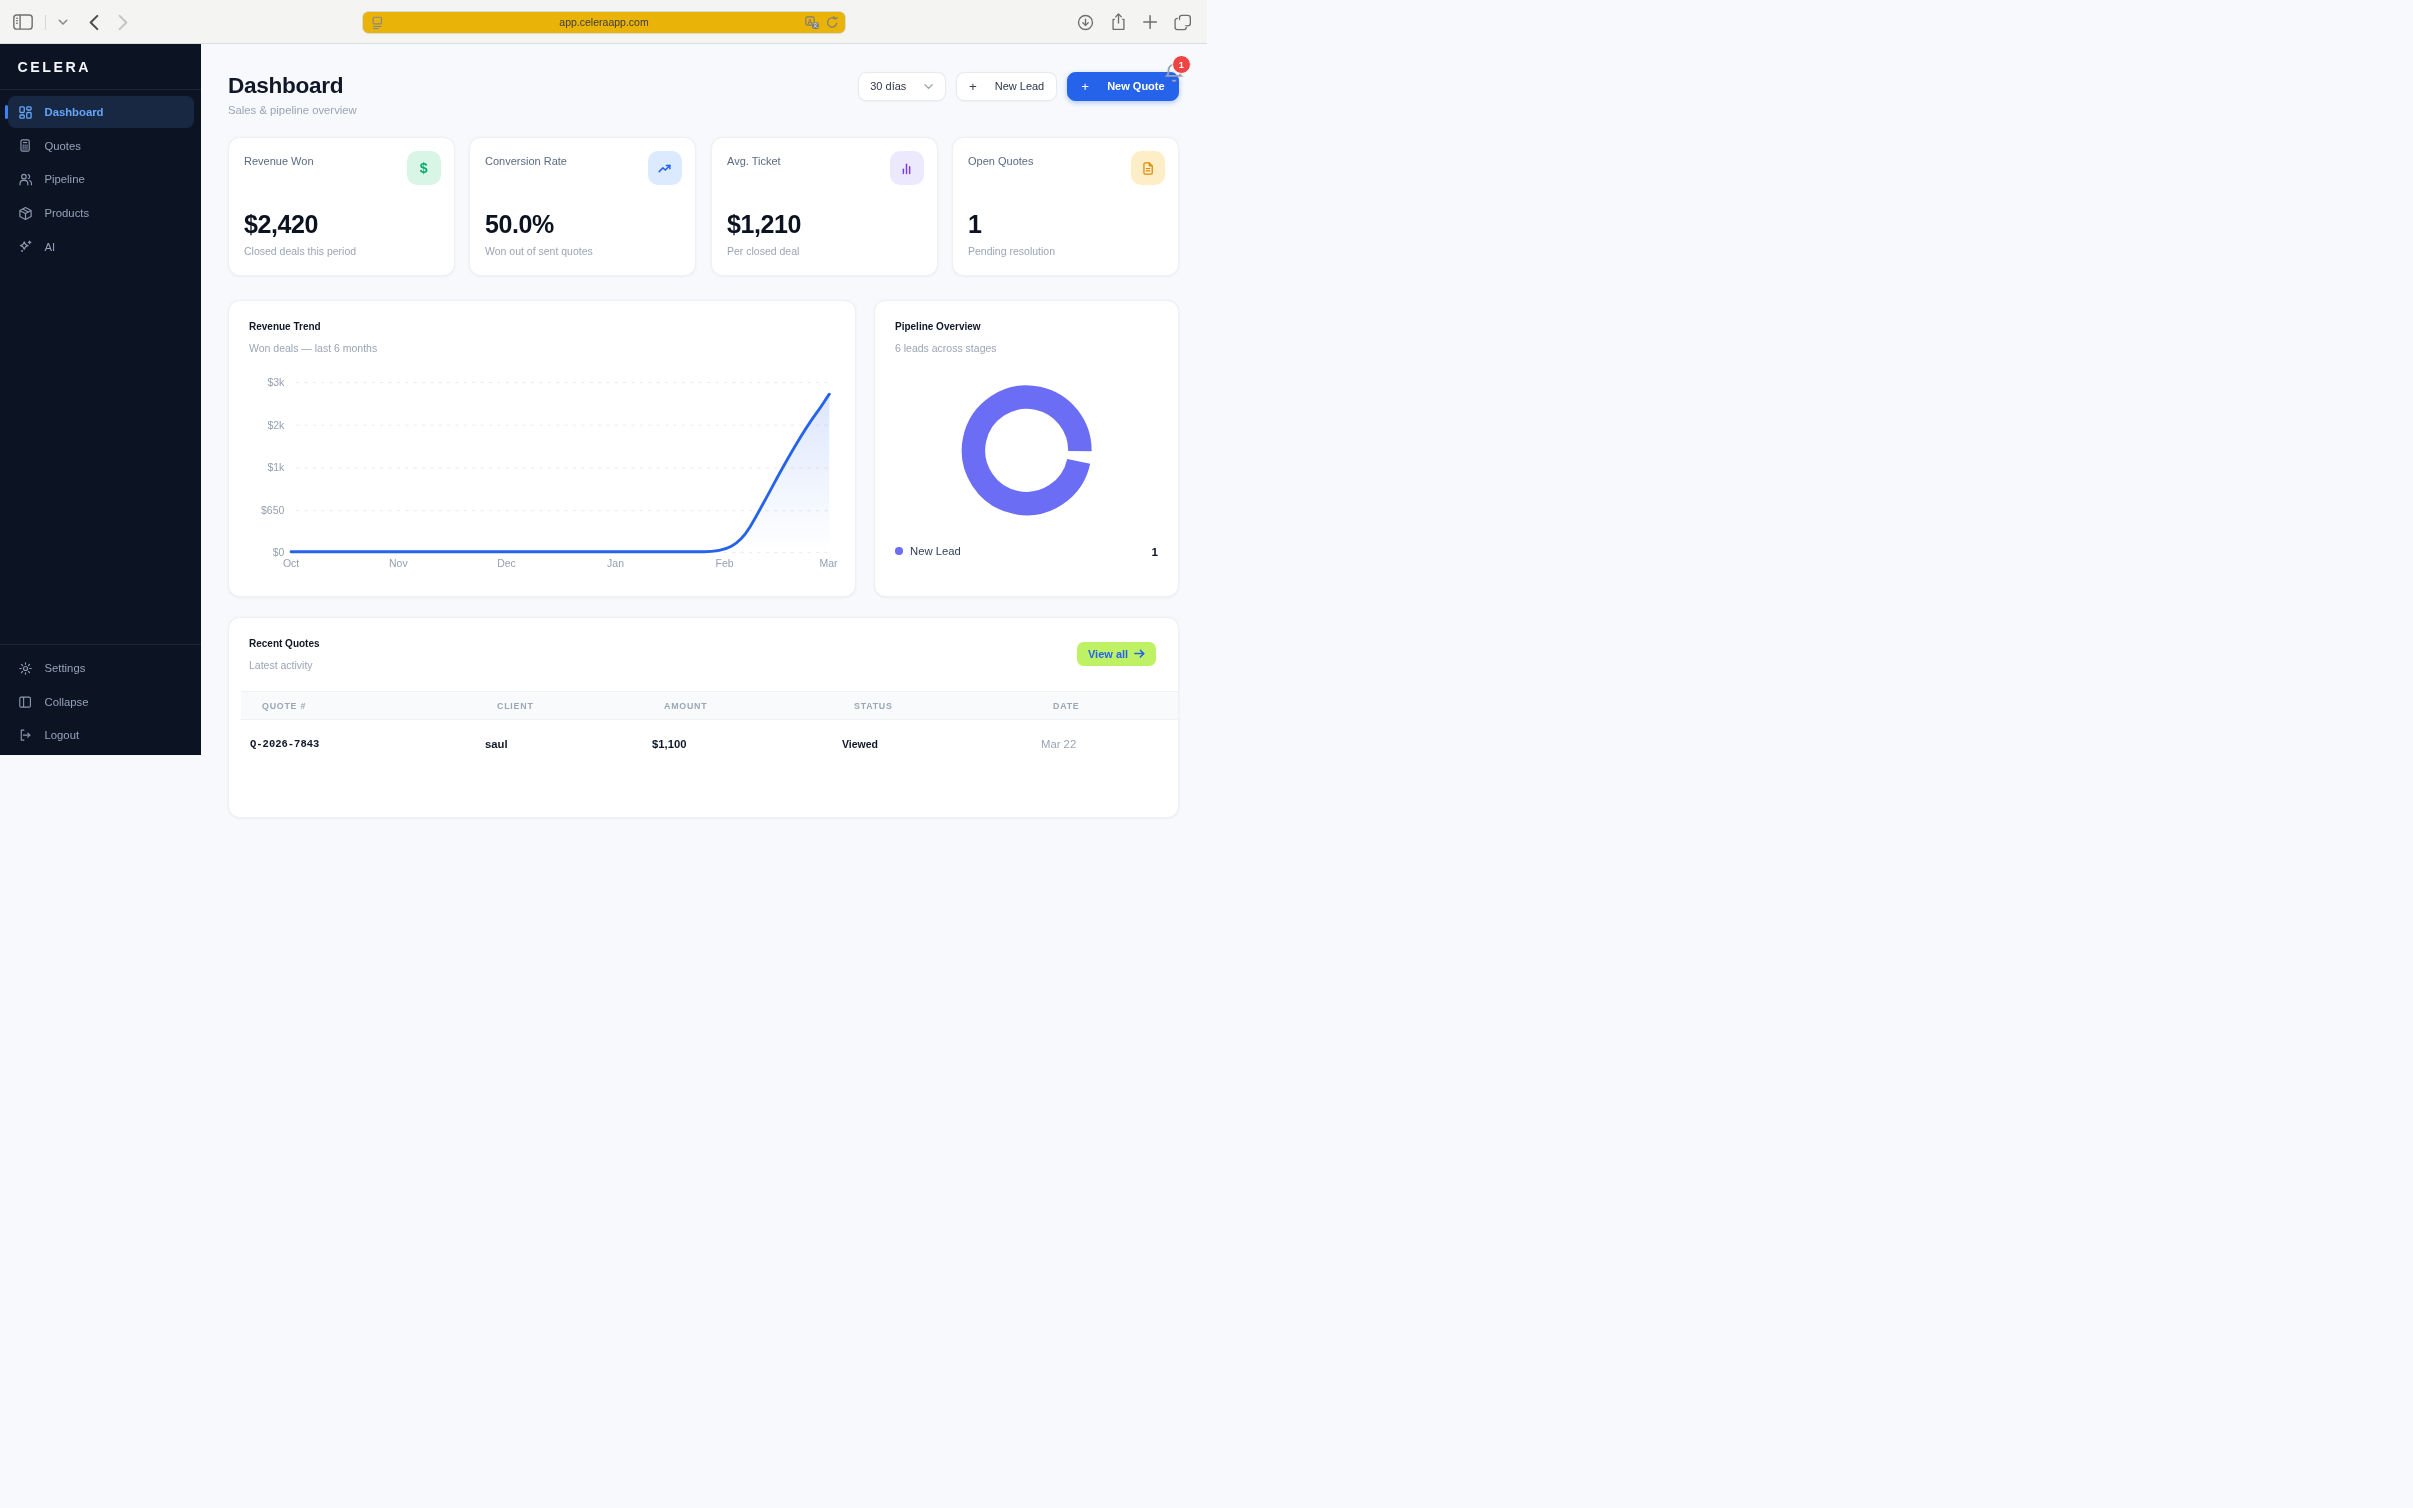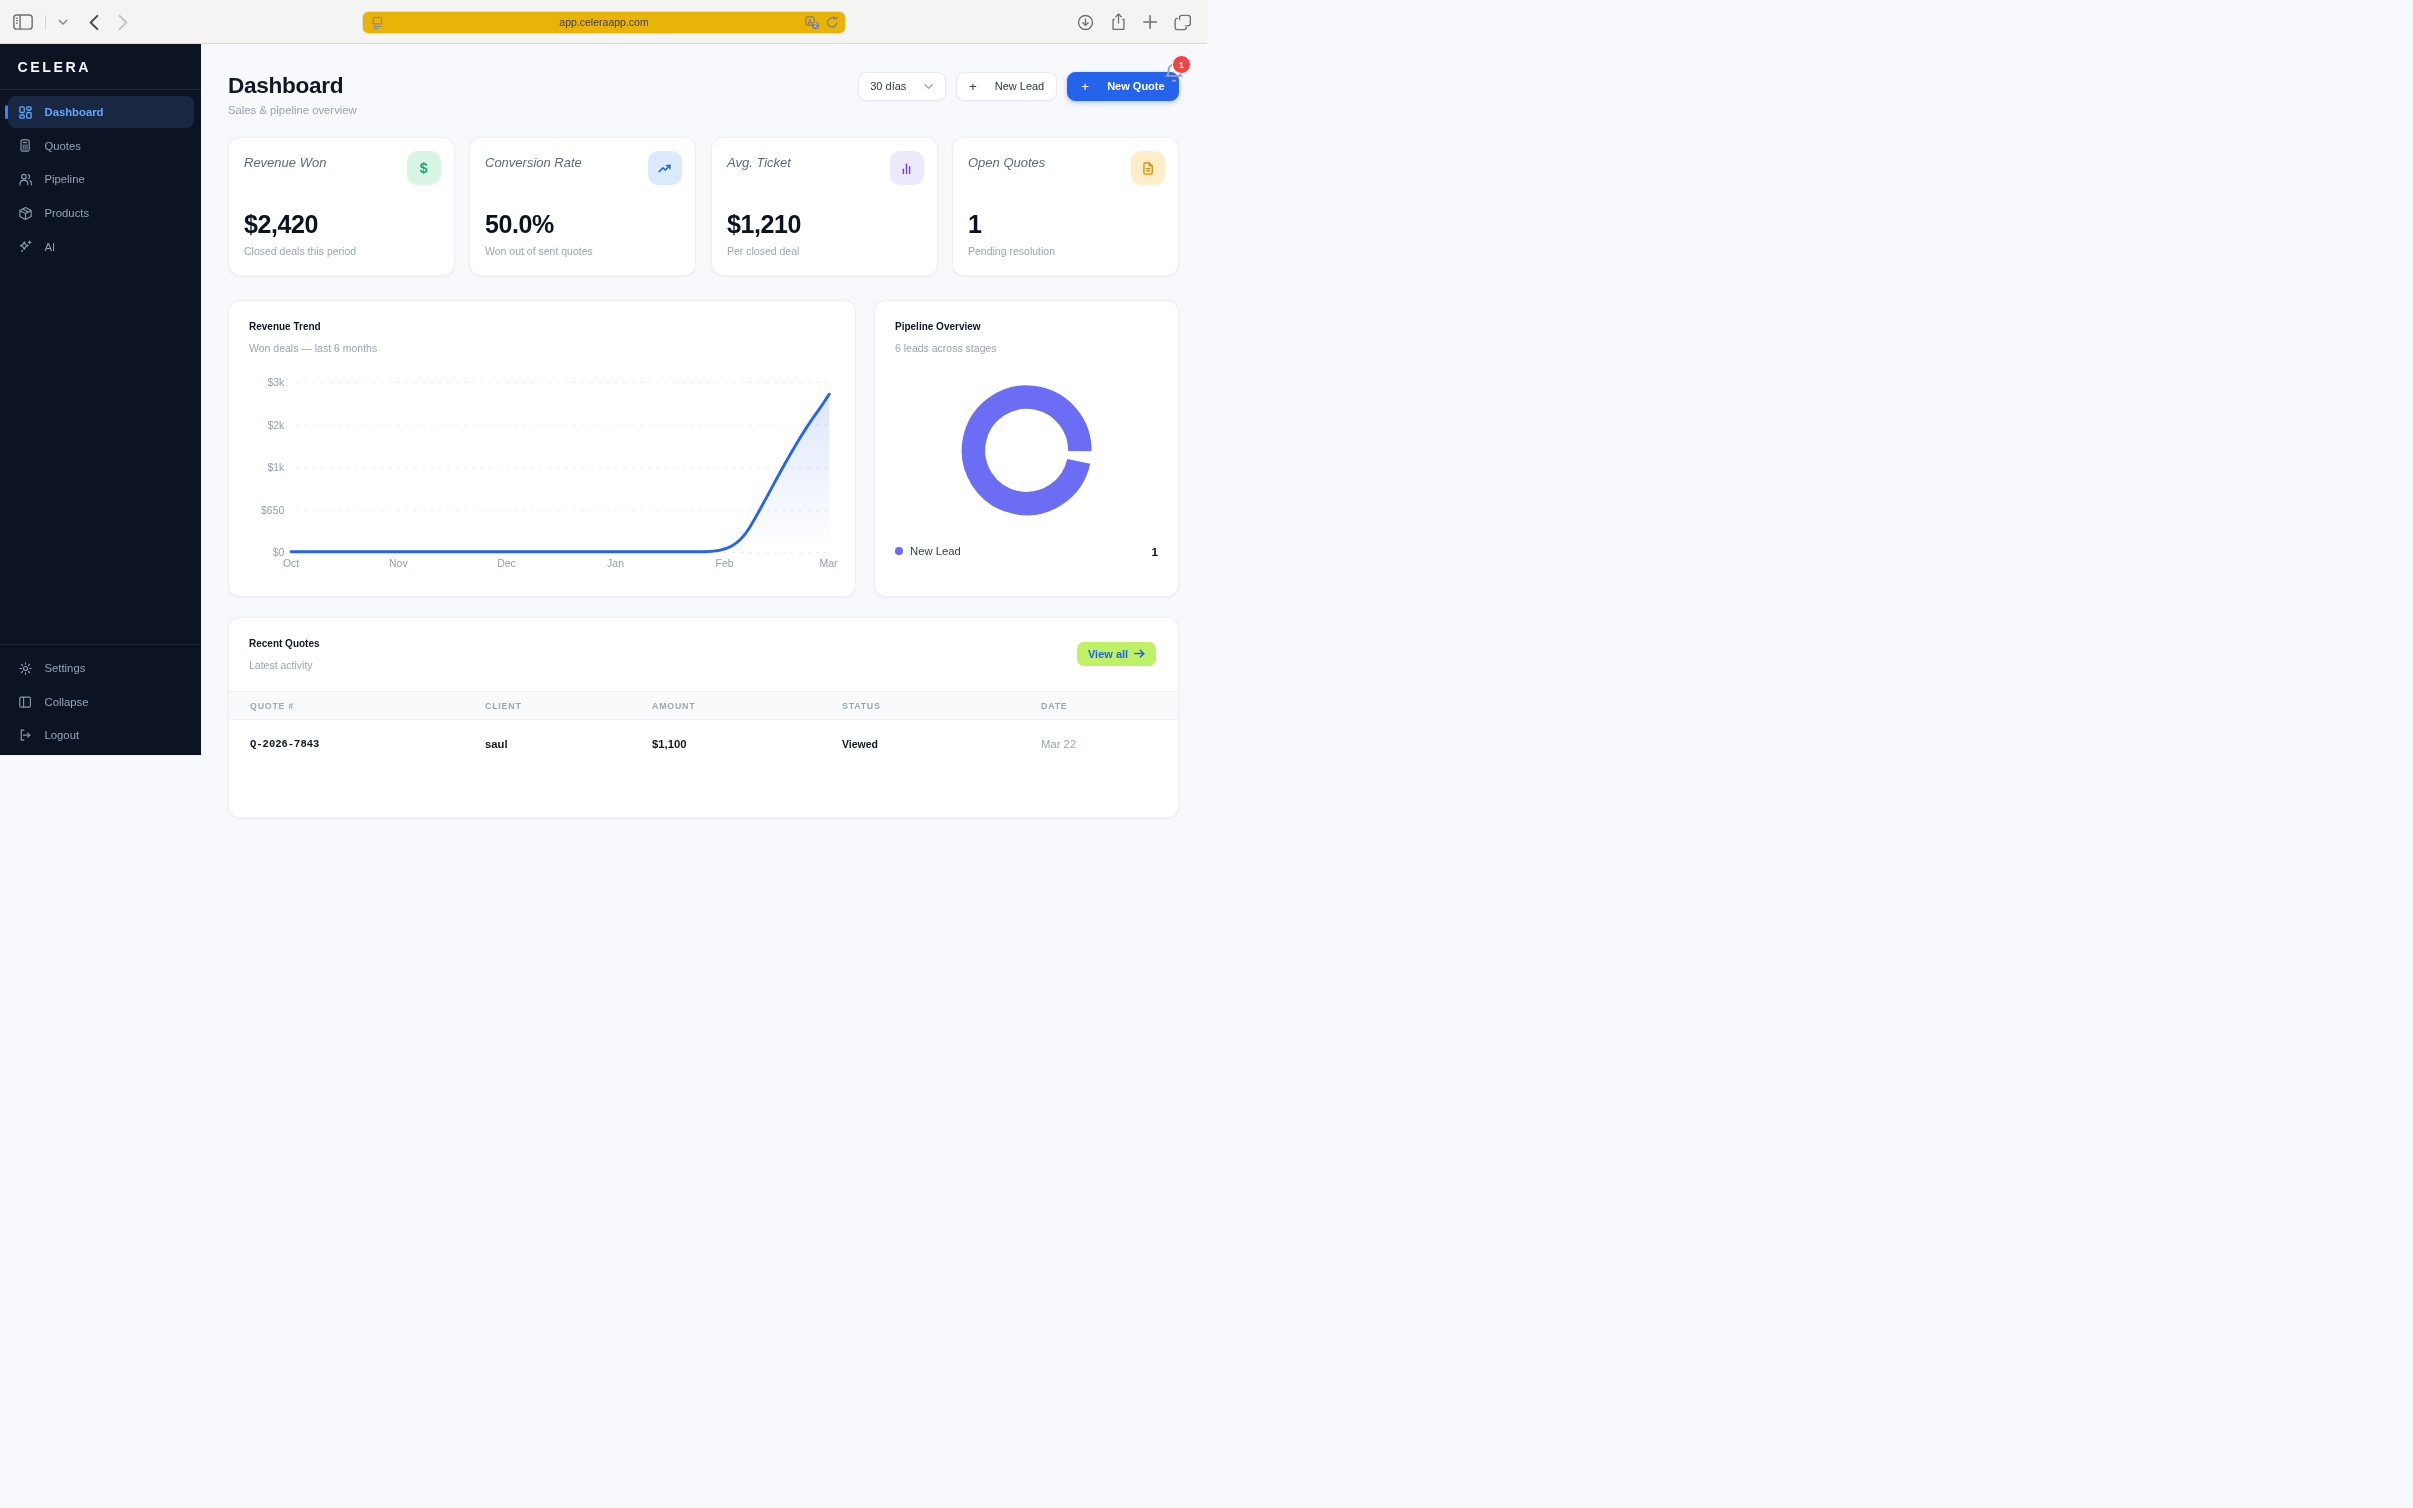--- a/index.html
+++ b/index.html
@@ -37,39 +37,39 @@
   .btn { height:28.5px; display:flex; align-items:center; justify-content:center; gap:18px; border-radius:8.4px; font-size:11px; cursor:pointer; }
   .btn-light { background:#ffffff; border:0.8px solid #e6e9ee; color:#2b3748; padding:0 11.7px; box-shadow:0 0.8px 1.7px rgba(16,24,40,.04); }
   .btn-primary { background:#2563eb; border:0.8px solid #2563eb; color:#fff; font-weight:700; padding:0 13.4px; box-shadow:0 1.7px 5px rgba(37,99,235,.35); position:relative; z-index:2; }
   .chev { color:#9aa5b4; font-size:8.4px; transform:translateY(0.8px); }
   .bell { position:absolute; right:-6.7px; top:-11.7px; z-index:1; }
   .badge { position:absolute; right:-11.7px; top:-17px; width:19px; height:19px; border-radius:50%; background:#ef4444; border:1.7px solid #fff; color:#fff; font-size:9.2px; font-weight:700; display:flex; align-items:center; justify-content:center; z-index:6; }
 
   
   .card { position:absolute; background:#fff; border:0.8px solid #edf0f4; border-radius:11.7px; box-shadow:0 0.8px 2.5px rgba(16,24,40,.05); }
   .kpi { width:227px; height:139px; top:93px; }
-  .kpi .k-label { position:absolute; left:15px; top:17px; font-size:13px; color:#5b6b80;font-style:italic; }
+  .kpi .k-label { position:absolute; left:15px; top:17px; font-size:11px; color:#5b6b80; }
   .kpi .k-icon { position:absolute; right:13.4px; top:13.4px; width:34px; height:34px; border-radius:10px; display:flex; align-items:center; justify-content:center; font-size:14.2px; font-weight:700; }
   .kpi .k-value { position:absolute; left:15px; top:72px; font-size:25px; font-weight:700; color:#0b1220; letter-spacing:-0.4px; }
   .kpi .k-sub { position:absolute; left:15px; top:107px; font-size:10.5px; color:#9aa5b4; }
 
   
   .trend { left:27px; top:256px; width:628px; height:297px; }
   .card-title { position:absolute; left:20px; top:20px; font-size:10px; font-weight:700; color:#101828; }
   .card-sub { position:absolute; left:20px; top:41px; font-size:10.5px; color:#9aa5b4; }
   .pipeline { left:673px; top:256px; width:305px; height:297px; }
   .legend-row { position:absolute; left:20px; right:20px; top:241px; height:18.4px; display:flex; align-items:center; gap:7.5px; }
   .legend-dot { width:7.5px; height:7.5px; border-radius:50%; }
   .legend-label { font-size:11.3px; color:#334155; flex:1; }
   .legend-value { font-size:11.7px; font-weight:700; color:#0b1220; }
 
   
   .quotes { left:27px; top:573px; width:951px; height:201px; overflow:hidden; }
   .viewall { position:absolute; right:22px; top:24px; height:24px; padding:0 11px; background:#bef264; border-radius:6.7px; display:flex; align-items:center; gap:5.9px; color:#2563eb; font-size:11px; font-weight:700; cursor:pointer; }
-  .thead { position:absolute; left:0; top:73px; width:951px; height:28.5px; background:#f8fafc; border-top:0.8px solid #eef2f6; border-bottom:0.8px solid #eef2f6; }
+  .thead { position:absolute; left:12px; top:73px; width:951px; height:28.5px; background:#f8fafc; border-top:0.8px solid #eef2f6; border-bottom:0.8px solid #eef2f6; }
   .th { position:absolute; top:0; height:28.5px; display:flex; align-items:center; font-size:8.8px; font-weight:700; letter-spacing:0.8px; color:#9aa7b5; }
   .trow { position:absolute; left:0; top:101px; width:951px; height:49px; }
   .td { position:absolute; top:0; height:49px; display:flex; align-items:center; font-size:11.3px; color:#101828; }
   .c1 { left:21px; } .c2 { left:256px; } .c3 { left:423px; } .c4 { left:613px; } .c5 { left:812px; }
   .mono { font-family:"Liberation Mono","DejaVu Sans Mono",monospace; font-weight:700; font-size:10.5px; }
   svg text { font-family:"Liberation Sans", sans-serif; }
 </style>
 </head>
 <body>
 

